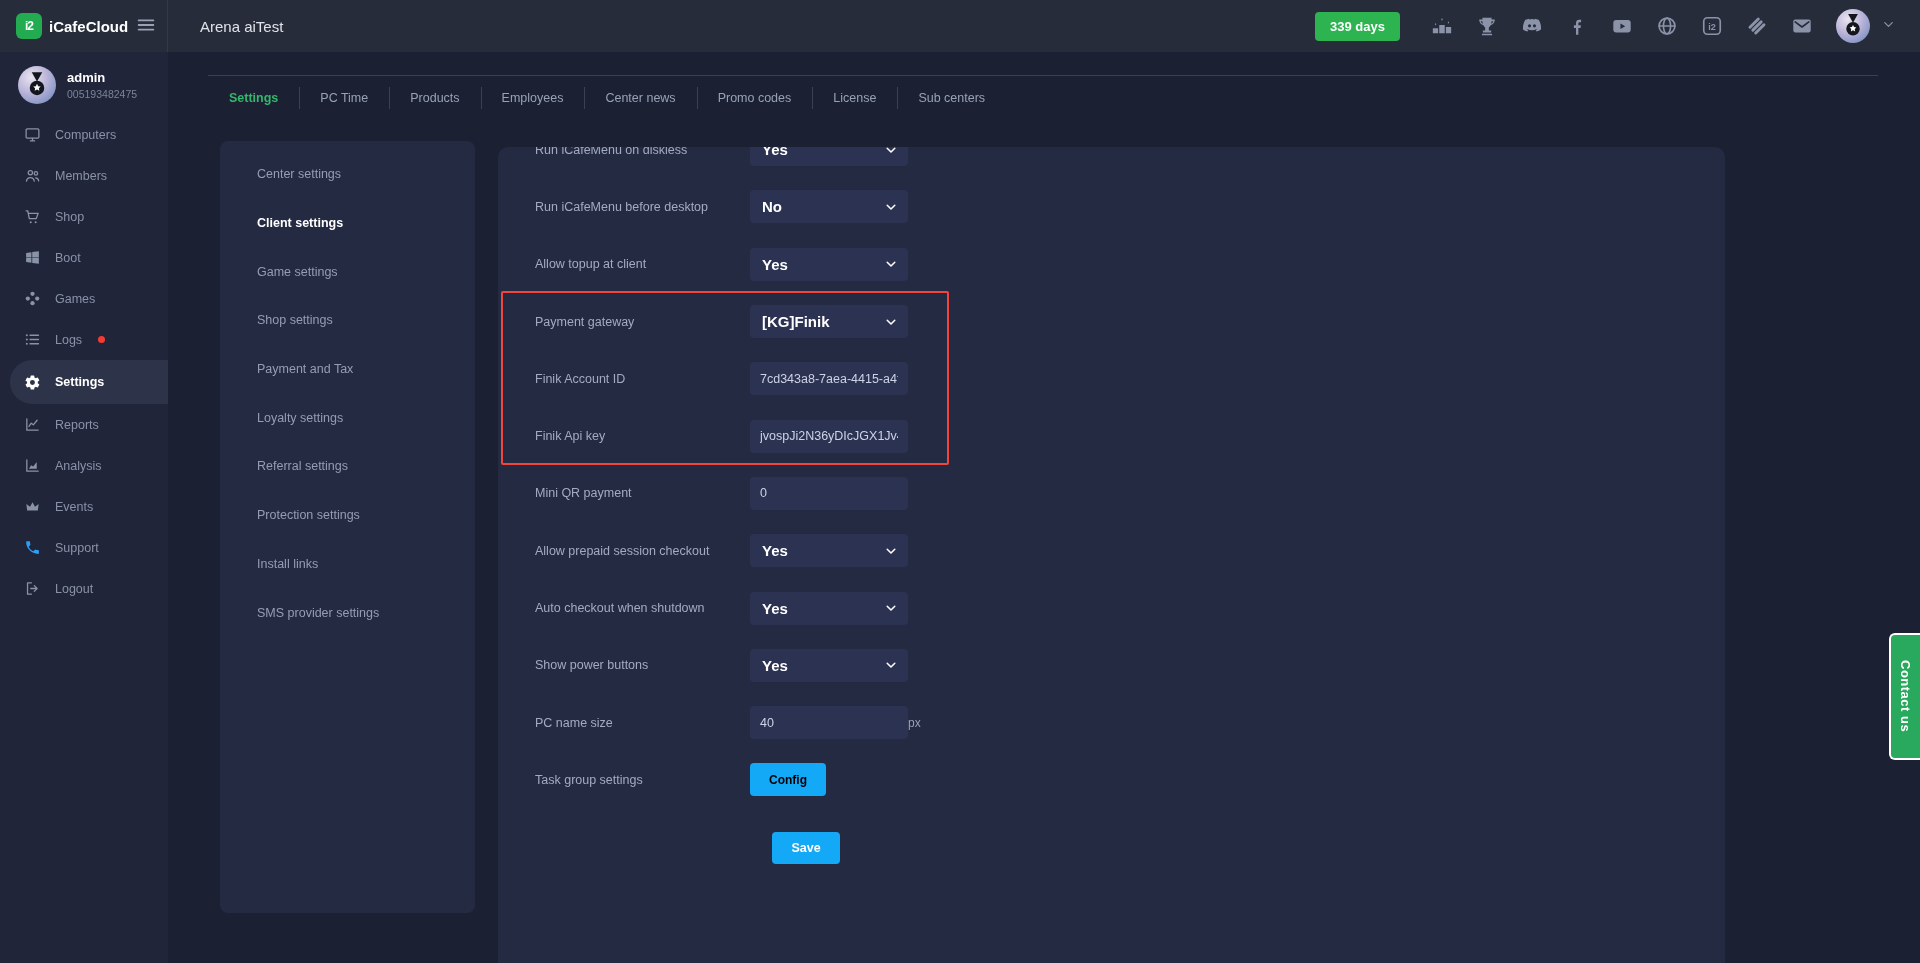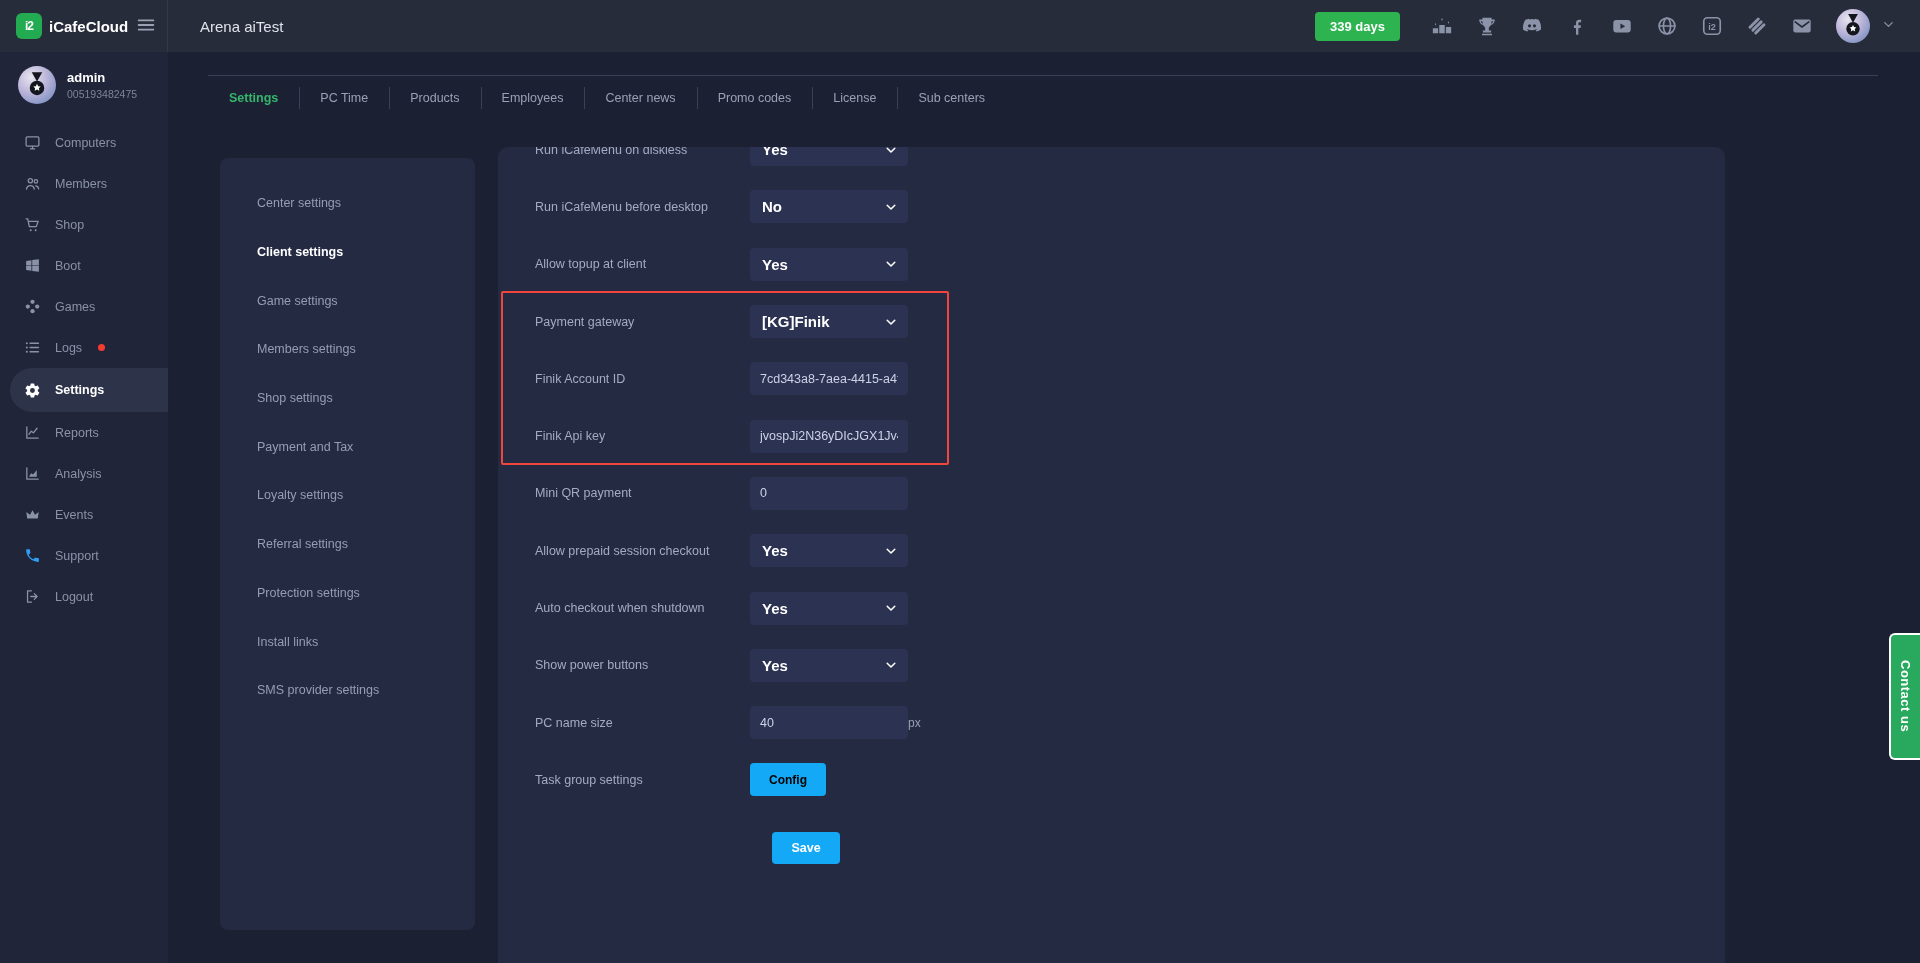--- a/index.html
+++ b/index.html
@@ -27,38 +27,38 @@
     background:radial-gradient(circle at 35% 30%, #e9e4f0, #b9b3d8 45%, #8f9cc9 72%, #6f79a8);
     display:flex; align-items:center; justify-content:center; overflow:hidden; cursor:pointer; }
   .hdr-chev { color:#8b93a8; margin-left:-12px; }
   
   .sidebar { position:absolute; top:52px; left:0; width:168px; bottom:0; background:#20253a; z-index:10; }
   .user-block { display:flex; align-items:center; padding:14px 0 0 18px; }
   .user-block .avatar { width:38px; height:38px; }
   .user-meta { margin-left:11px; }
   .user-name { color:#fff; font-weight:bold; font-size:13px; }
   .user-id { color:#7c8499; font-size:10.5px; margin-top:3px; }
-  .side-nav { position:absolute; top:70px; left:0; right:0; }
+  .side-nav { position:absolute; top:62px; left:0; right:0; }
   .side-item { height:41px; display:flex; align-items:center; gap:14px; padding-left:24px;
     color:#8a92a8; font-size:12.5px; cursor:pointer; }
   .side-item .sicon { display:flex; align-items:center; width:17px; flex:none; }
   .side-item.active { background:#2d3349; color:#fff; margin-left:10px; padding-left:14px;
     border-radius:22px 0 0 22px; height:44px; font-weight:bold; }
   .red-dot { width:7px; height:7px; border-radius:50%; background:#f53b30; margin-left:2px; }
   
   .main { position:absolute; top:52px; left:168px; right:0; bottom:0; background:#1b2033; }
   .tabs-line { position:absolute; top:23px; left:40px; right:42px; height:1px; background:#3a4154; }
   .tabs { position:absolute; top:24px; left:40px; height:45px; display:flex; }
   .tab { position:relative; padding:0 21px; line-height:45px; font-size:12.5px;
     color:#99a1b6; cursor:pointer; white-space:nowrap; }
   .tab + .tab::before { content:""; position:absolute; left:0; top:11px; height:22px; width:1px; background:#3a4154; }
   .tab.active { color:#36b56c; font-weight:bold; }
   
-  .menu-card { position:absolute; left:52px; top:106px; width:255px; height:772px;
-    background:#242a42; border-radius:8px; padding-top:21px; }
+  .menu-card { position:absolute; left:52px; top:89px; width:255px; height:772px;
+    background:#242a42; border-radius:8px; padding-top:9px; }
   .menu-item { height:48.7px; display:flex; align-items:center; padding-left:37px;
     color:#959db3; font-size:12.5px; cursor:pointer; }
   .menu-item.active { color:#fff; font-weight:bold; }
   
   .form-card { position:absolute; left:330px; top:95px; width:1227px; height:886px;
     background:#242a42; border-radius:10px; overflow:hidden; }
   .rows { padding-left:37px; margin-top:-26px; }
   .frow { height:57.3px; display:flex; align-items:center; }
   .flabel { width:215px; color:#a3abc1; font-size:12.5px; flex:none; }
   .select { width:158px; height:33px; background:#2c3252; border-radius:4px;
@@ -313,21 +313,20 @@
       <div class="tab">Center news</div>
       <div class="tab">Promo codes</div>
       <div class="tab">License</div>
       <div class="tab">Sub centers</div>
     </div>
 
   <div class="menu-card" id="menu-card">
       <div class="menu-item">Center settings</div>
       <div class="menu-item active">Client settings</div>
       <div class="menu-item">Game settings</div>
-      <div class="menu-item">Members settings</div>
       <div class="menu-item">Shop settings</div>
       <div class="menu-item">Payment and Tax</div>
       <div class="menu-item">Loyalty settings</div>
       <div class="menu-item">Referral settings</div>
       <div class="menu-item">Protection settings</div>
       <div class="menu-item">Install links</div>
       <div class="menu-item">SMS provider settings</div>
     </div>
 
   <div class="form-card">

